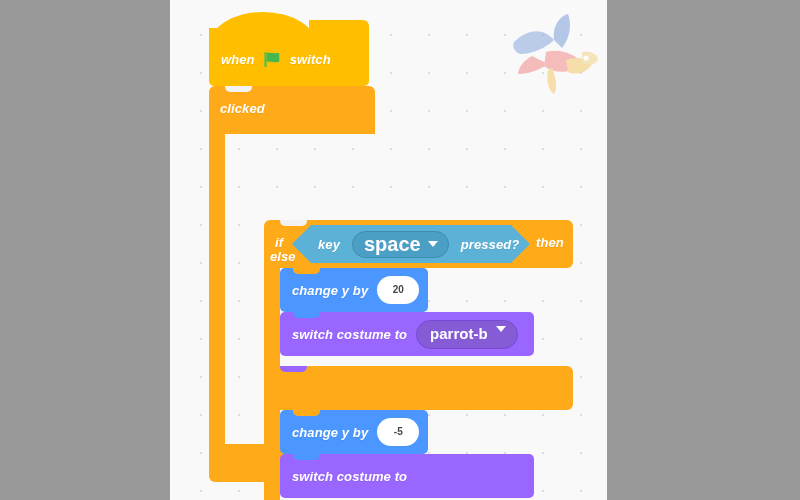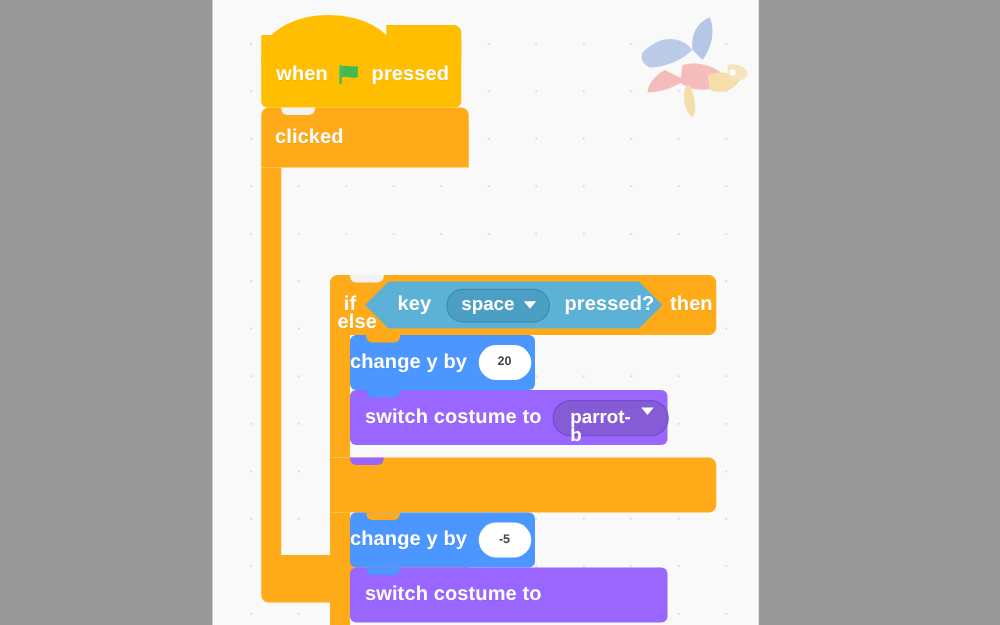--- a/index.html
+++ b/index.html
@@ -34,26 +34,27 @@
     position: absolute;
     left: 332px; top: 8px;
     width: 110px; height: 90px;
     opacity: 0.55;
     pointer-events: none;
   }
 
   
   .blk-label {
     color: #ffffff;
-    font-size: 16px;
+    font-size: 13px;
     font-weight: bold;
     letter-spacing: 0.1px;
     white-space: nowrap;
     line-height: 1;
     text-shadow: 0 1px 0 rgba(0,0,0,0.07);
+    font-style: italic;
   }
 
   
   #hat-block {
     position: absolute;
     left: 39px; top: 28px;
     width: 160px; height: 58px;
   }
   #hat-block .hat-body {
     position: absolute; inset: 0;
@@ -172,36 +173,37 @@
   }
   .dropdown-oval {
     display: inline-flex; align-items: center; gap: 7px;
     background: #4b9ec4;
     border: 1px solid #3d8cb0;
     border-radius: 14px;
     padding: 4px 10px 5px 11px;
     height: 27px;
   }
   .dropdown-oval .dd-text {
-    color: #ffffff; font-size: 15px; font-weight: bold; line-height: 1;
+    color: #ffffff; font-size: 20px; font-weight: bold; line-height: 1;
   }
   .caret {
     width: 0; height: 0;
     border-left: 5.5px solid transparent;
     border-right: 5.5px solid transparent;
     border-top: 6.5px solid #ffffff;
   }
 
   
   .motion-block {
     position: absolute;
     height: 44px;
     background: #4c97ff;
     border-radius: 5px;
     display: flex; align-items: center;
+    padding-left: 12px;
     gap: 9px;
   }
   .num-oval {
     background: #ffffff;
     border-radius: 16px;
     min-width: 42px; height: 28px;
     display: flex; align-items: center; justify-content: center;
     padding: 0 11px;
   }
   .num-oval span {
@@ -254,21 +256,21 @@
       <div class="hat-dome"></div>
       <div class="hat-flat"></div>
       <div class="hat-body"></div>
       <div class="hat-row">
         <span class="blk-label">when</span>
         <svg id="flag-icon" viewBox="0 0 20 20">
           <rect x="1.5" y="2" width="2.3" height="16" rx="1" fill="#4cbf56"></rect>
           <path d="M4 3.2 H17 V12.2 H4 Z" fill="#4cbf56"></path>
           <path d="M4 3.2 C8 1.6 12 5.2 17 3.4 V12.4 C12 14.2 8 10.6 4 12.2 Z" fill="#45b84f"></path>
         </svg>
-        <span class="blk-label">pressed</span>
+        <span class="blk-label">switch</span>
       </div>
     </div>
 
     <div id="forever-block">
       <div class="c-top">
         <div class="inner-notch" style="left:16px; top:0;"></div>
       </div>
       <div class="c-arm"></div>
       <div class="c-bottom"></div>
       <span id="forever-label" class="blk-label">clicked</span>

